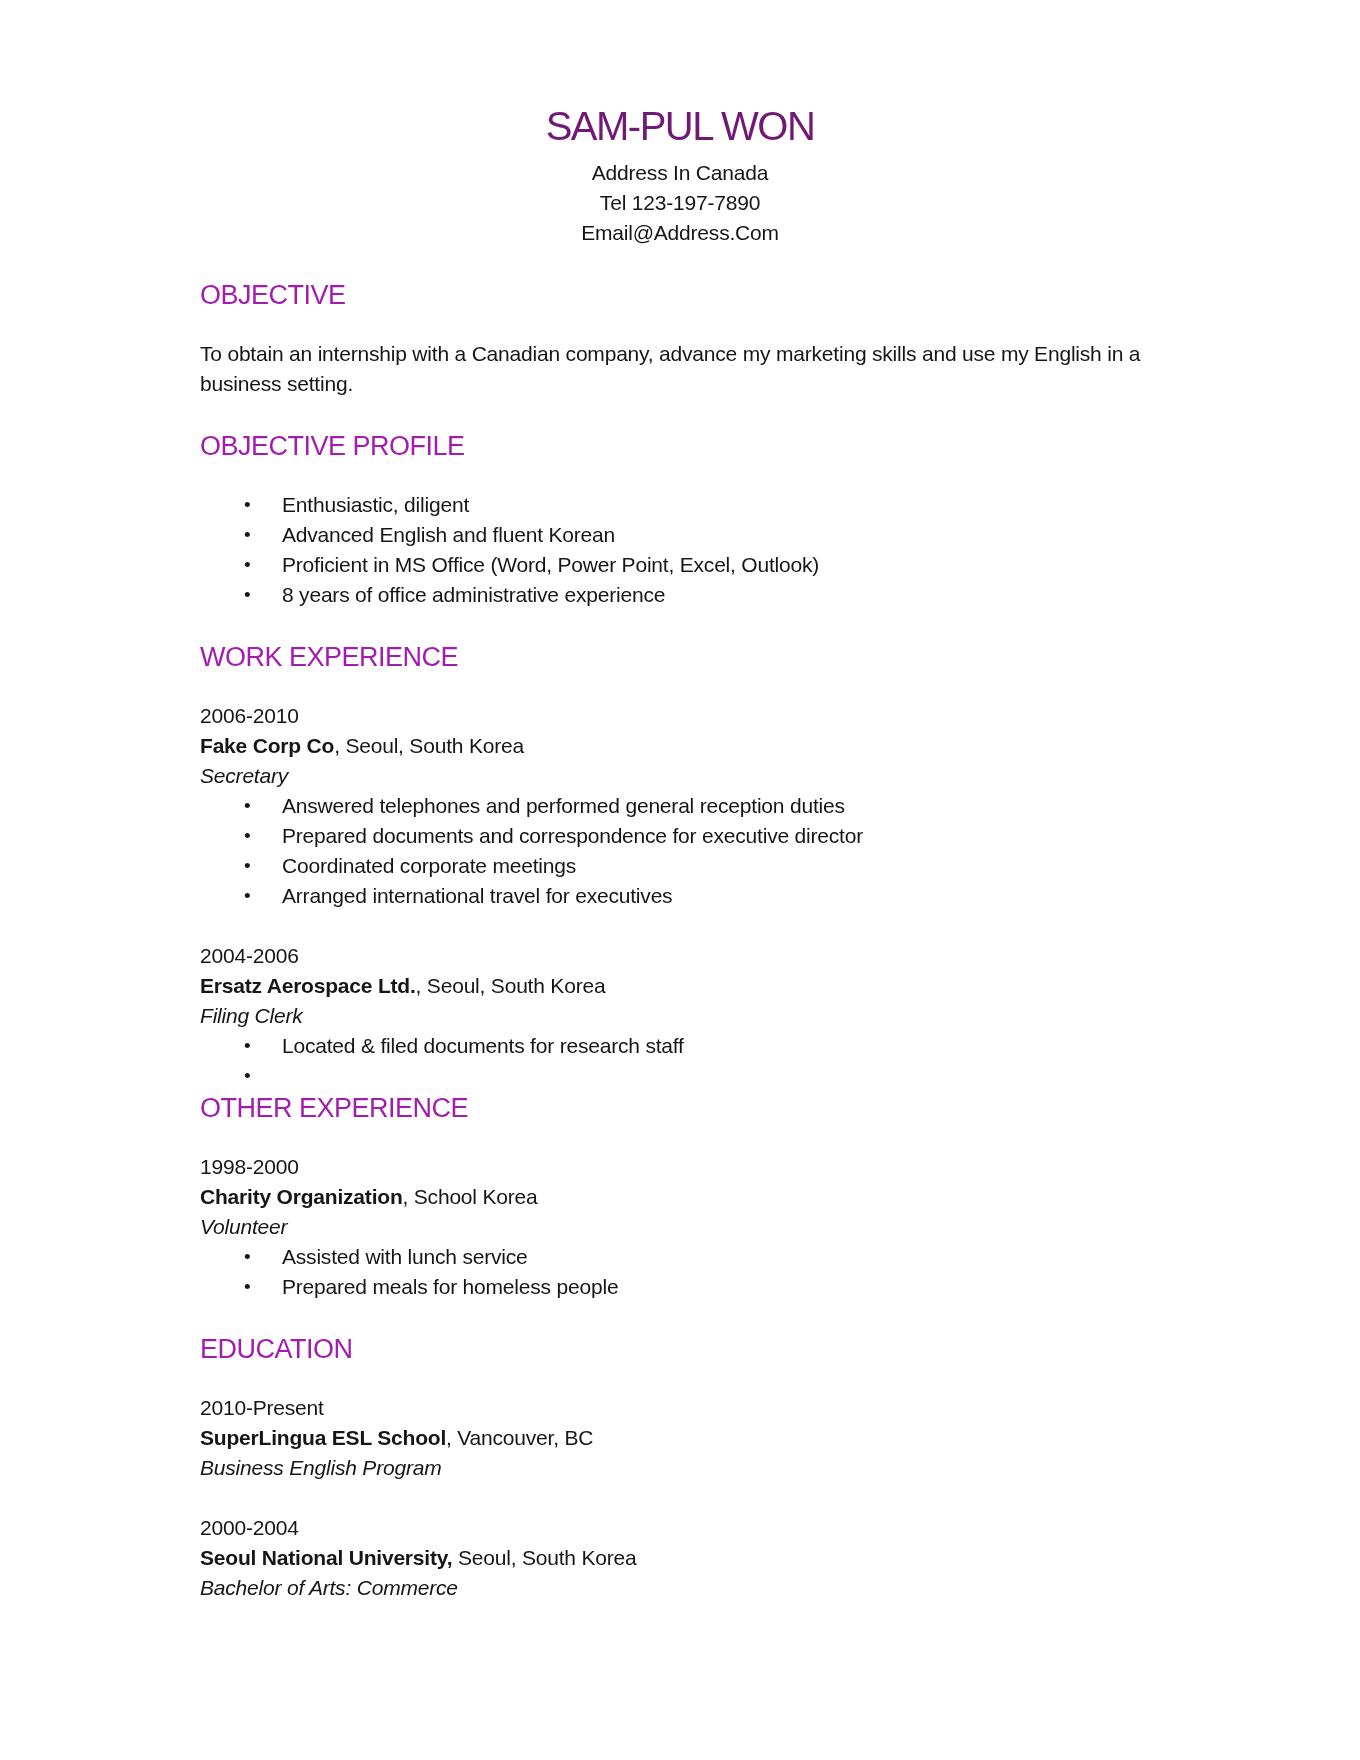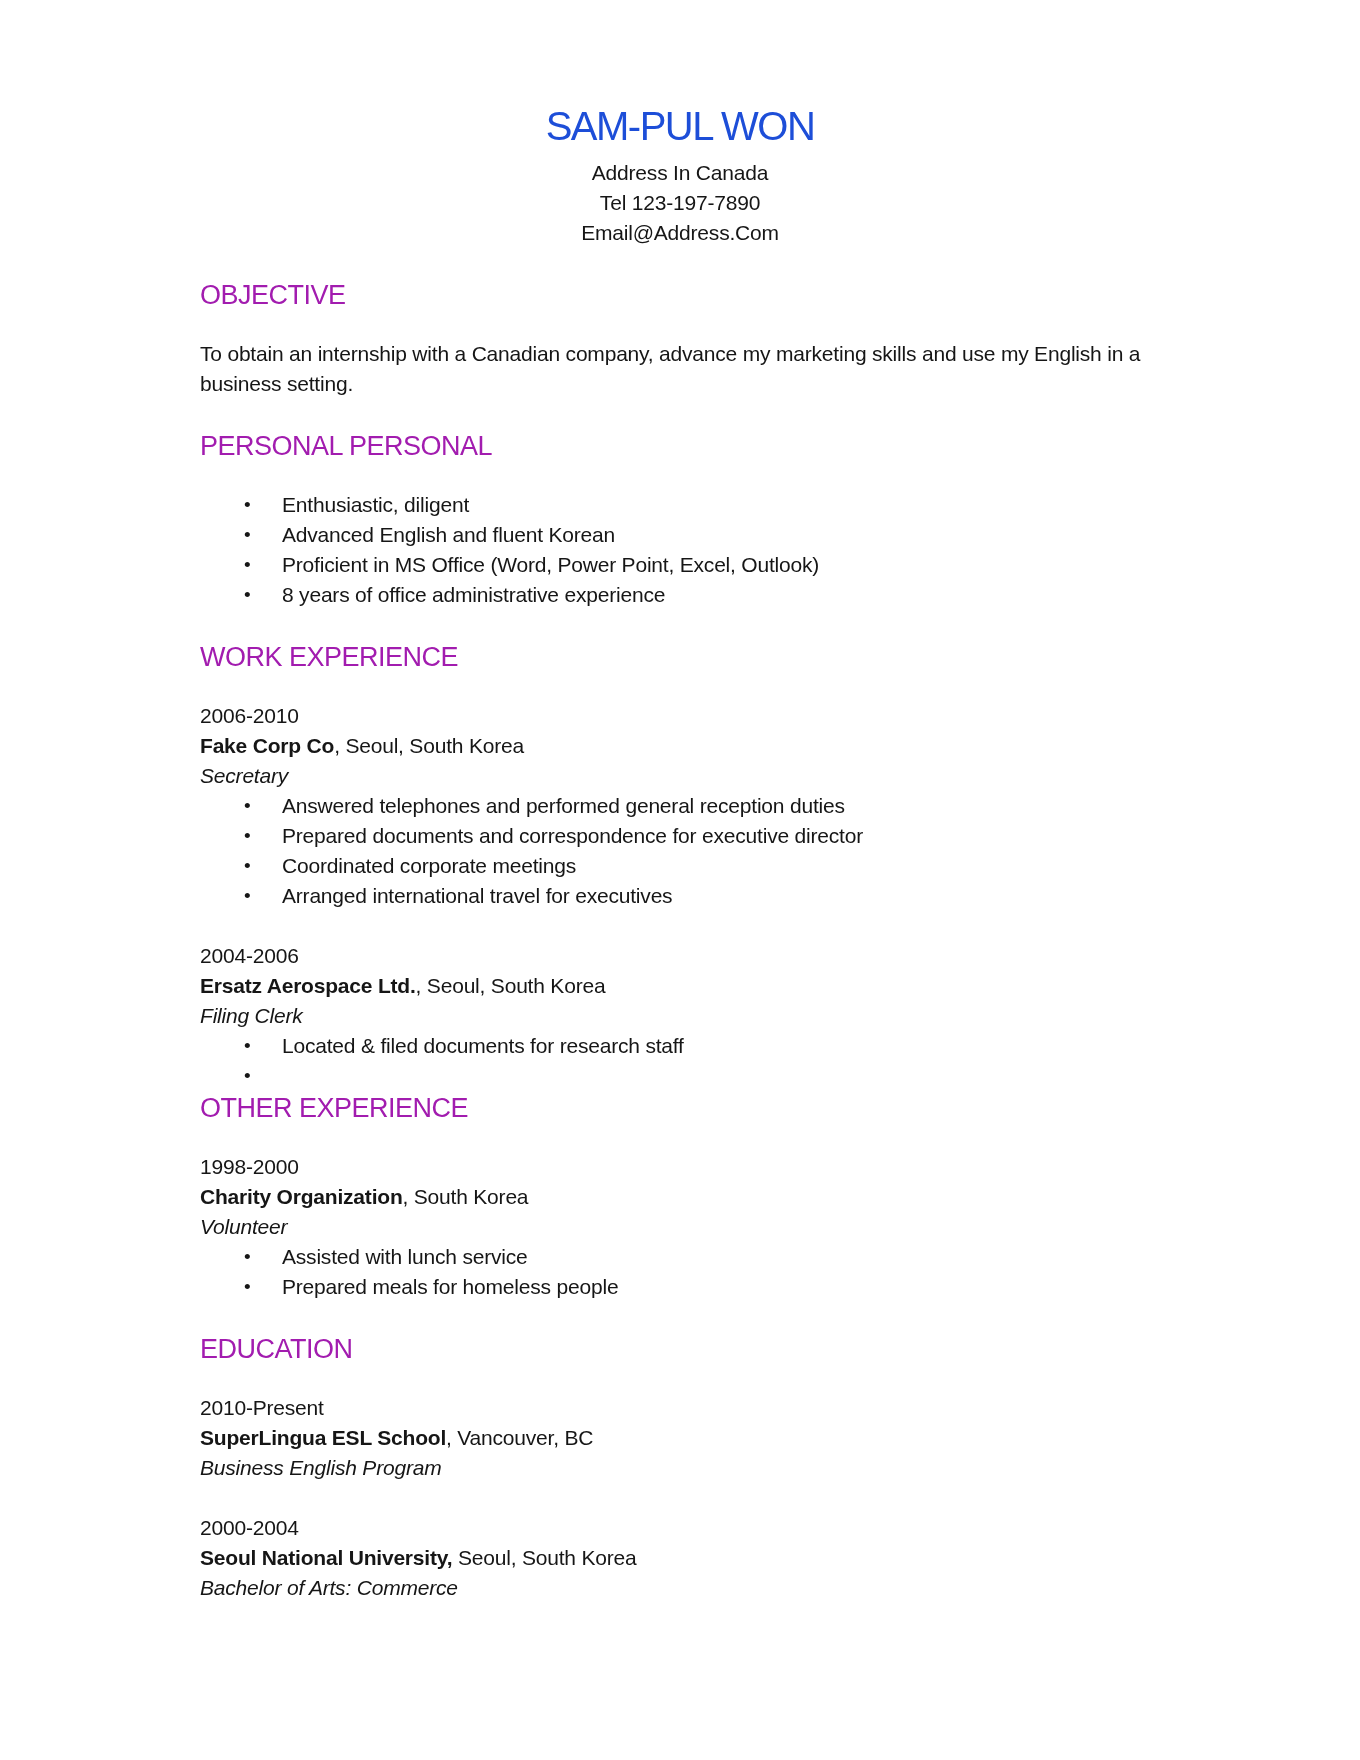--- a/index.html
+++ b/index.html
@@ -15,21 +15,21 @@
     letter-spacing: -0.2px;
     padding: 102px 200px 0 200px;
     overflow: hidden;
   }
   header.resume-header { text-align: center; }
   h1.name {
     font-size: 40px;
     line-height: 48px;
     font-weight: 400;
     letter-spacing: -1.5px;
-    color: #1d4ed8;
+    color: #701a75;
     margin-bottom: 8px;
   }
   .contact-line { line-height: 30px; }
   h2.section-heading {
     font-size: 27px;
     line-height: 34px;
     font-weight: 400;
     letter-spacing: -0.5px;
     color: #a21caf;
     margin: 30px 0 27px 0;
@@ -61,21 +61,21 @@
       <div class="contact-line">Email@Address.Com</div>
     </div>
   </header>
 
   <section>
     <h2 class="section-heading">OBJECTIVE</h2>
     <p class="para">To obtain an internship with a Canadian company, advance my marketing skills and use my English in a business setting.</p>
   </section>
 
   <section>
-    <h2 class="section-heading">PERSONAL PERSONAL</h2>
+    <h2 class="section-heading">OBJECTIVE PROFILE</h2>
     <ul class="bullets">
       <li><span class="bullet-marker">•</span><span>Enthusiastic, diligent</span></li>
       <li><span class="bullet-marker">•</span><span>Advanced English and fluent Korean</span></li>
       <li><span class="bullet-marker">•</span><span>Proficient in MS Office (Word, Power Point, Excel, Outlook)</span></li>
       <li><span class="bullet-marker">•</span><span>8 years of office administrative experience</span></li>
     </ul>
   </section>
 
   <section>
     <h2 class="section-heading">WORK EXPERIENCE</h2>
@@ -101,21 +101,21 @@
         <li><span class="bullet-marker">•</span></li>
       </ul>
     </div>
   </section>
 
   <section>
     <h2 class="section-heading">OTHER EXPERIENCE</h2>
 
     <div class="entry">
       <div class="period">1998-2000</div>
-      <div class="org-line"><span class="org">Charity Organization</span><span>, South Korea</span></div>
+      <div class="org-line"><span class="org">Charity Organization</span><span>, School Korea</span></div>
       <div class="role">Volunteer</div>
       <ul class="bullets">
         <li><span class="bullet-marker">•</span><span>Assisted with lunch service</span></li>
         <li><span class="bullet-marker">•</span><span>Prepared meals for homeless people</span></li>
       </ul>
     </div>
   </section>
 
   <section>
     <h2 class="section-heading">EDUCATION</h2>

